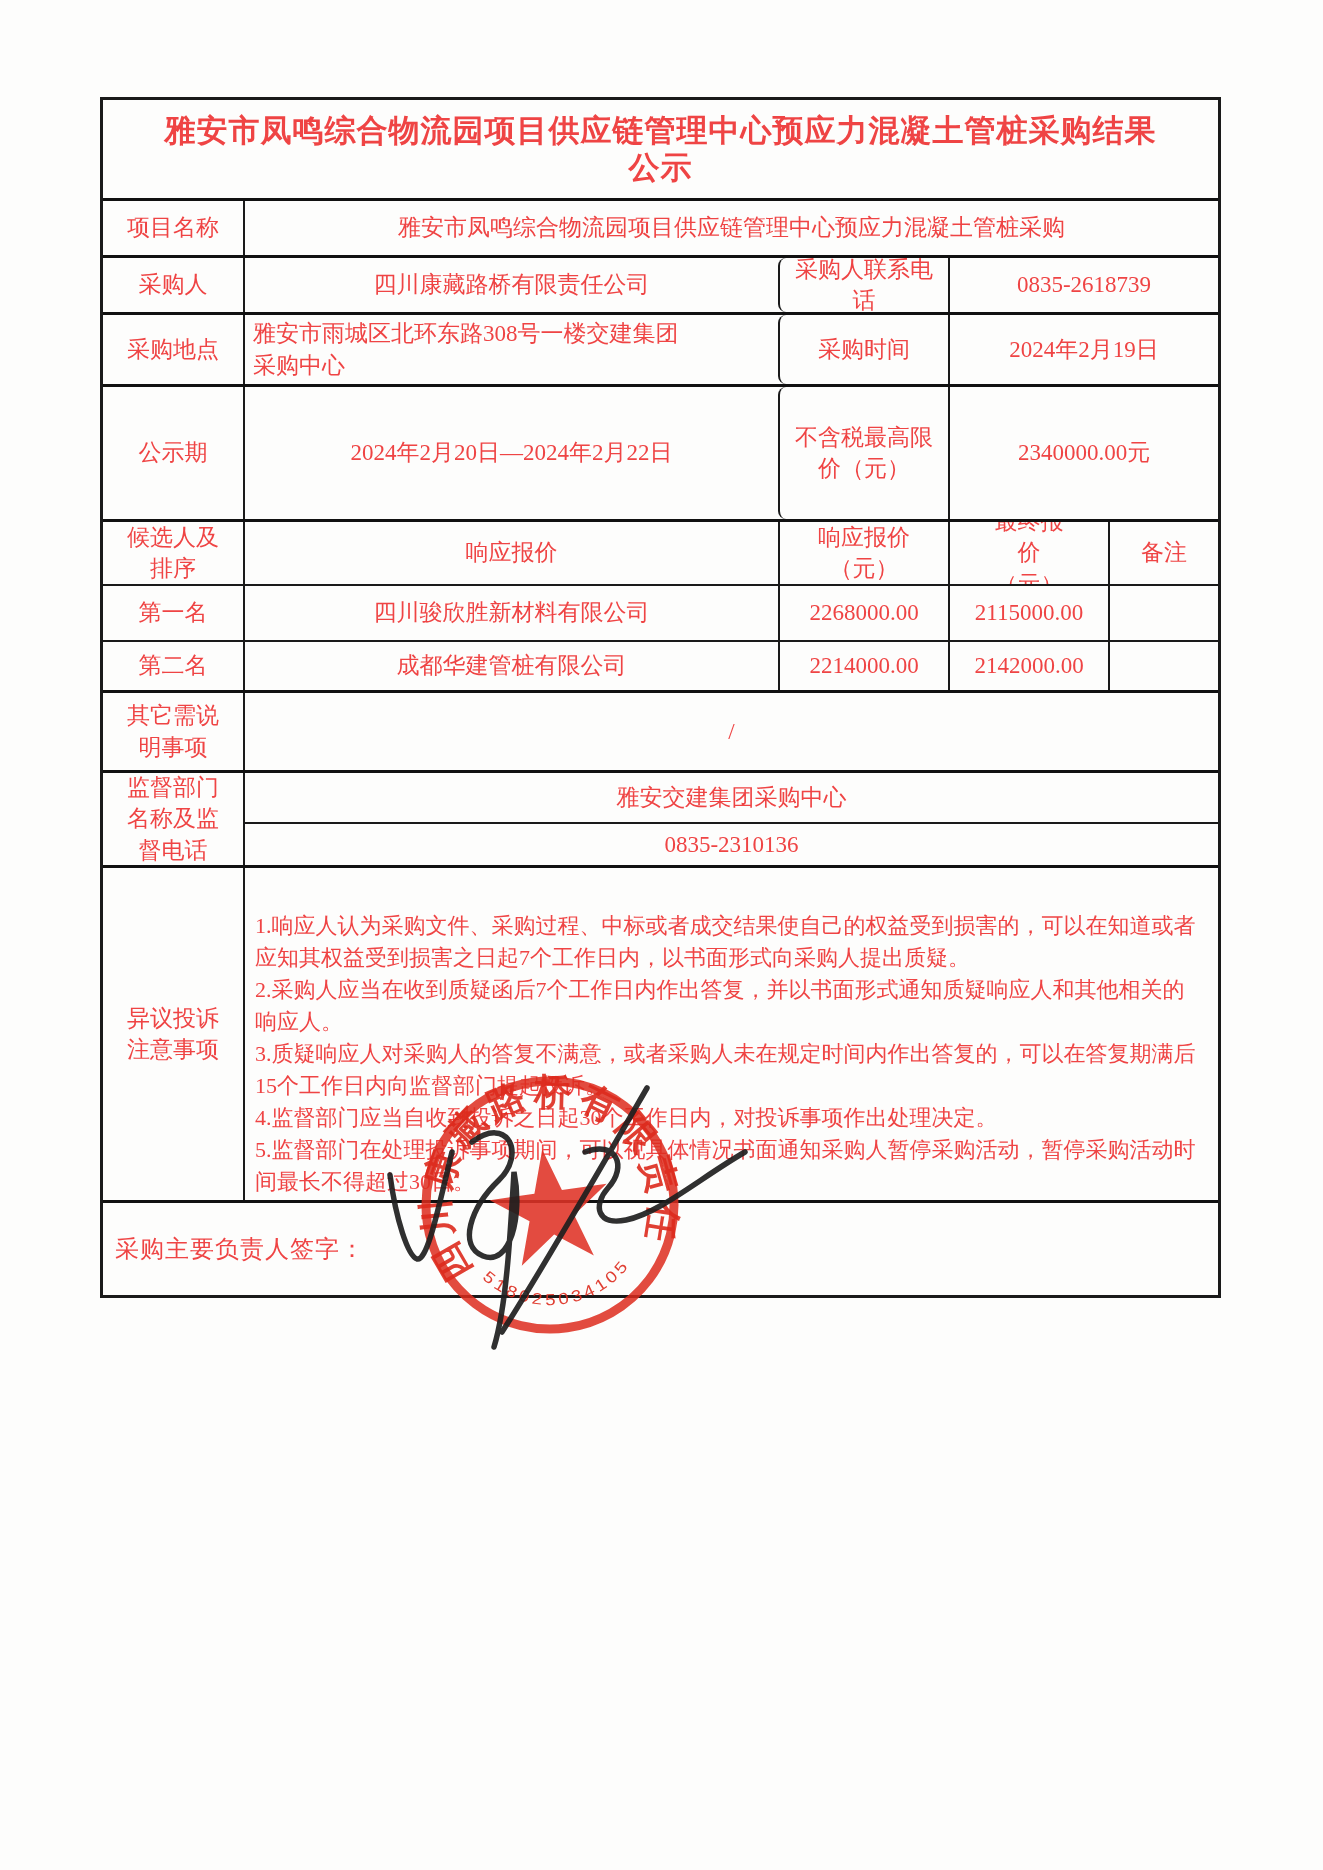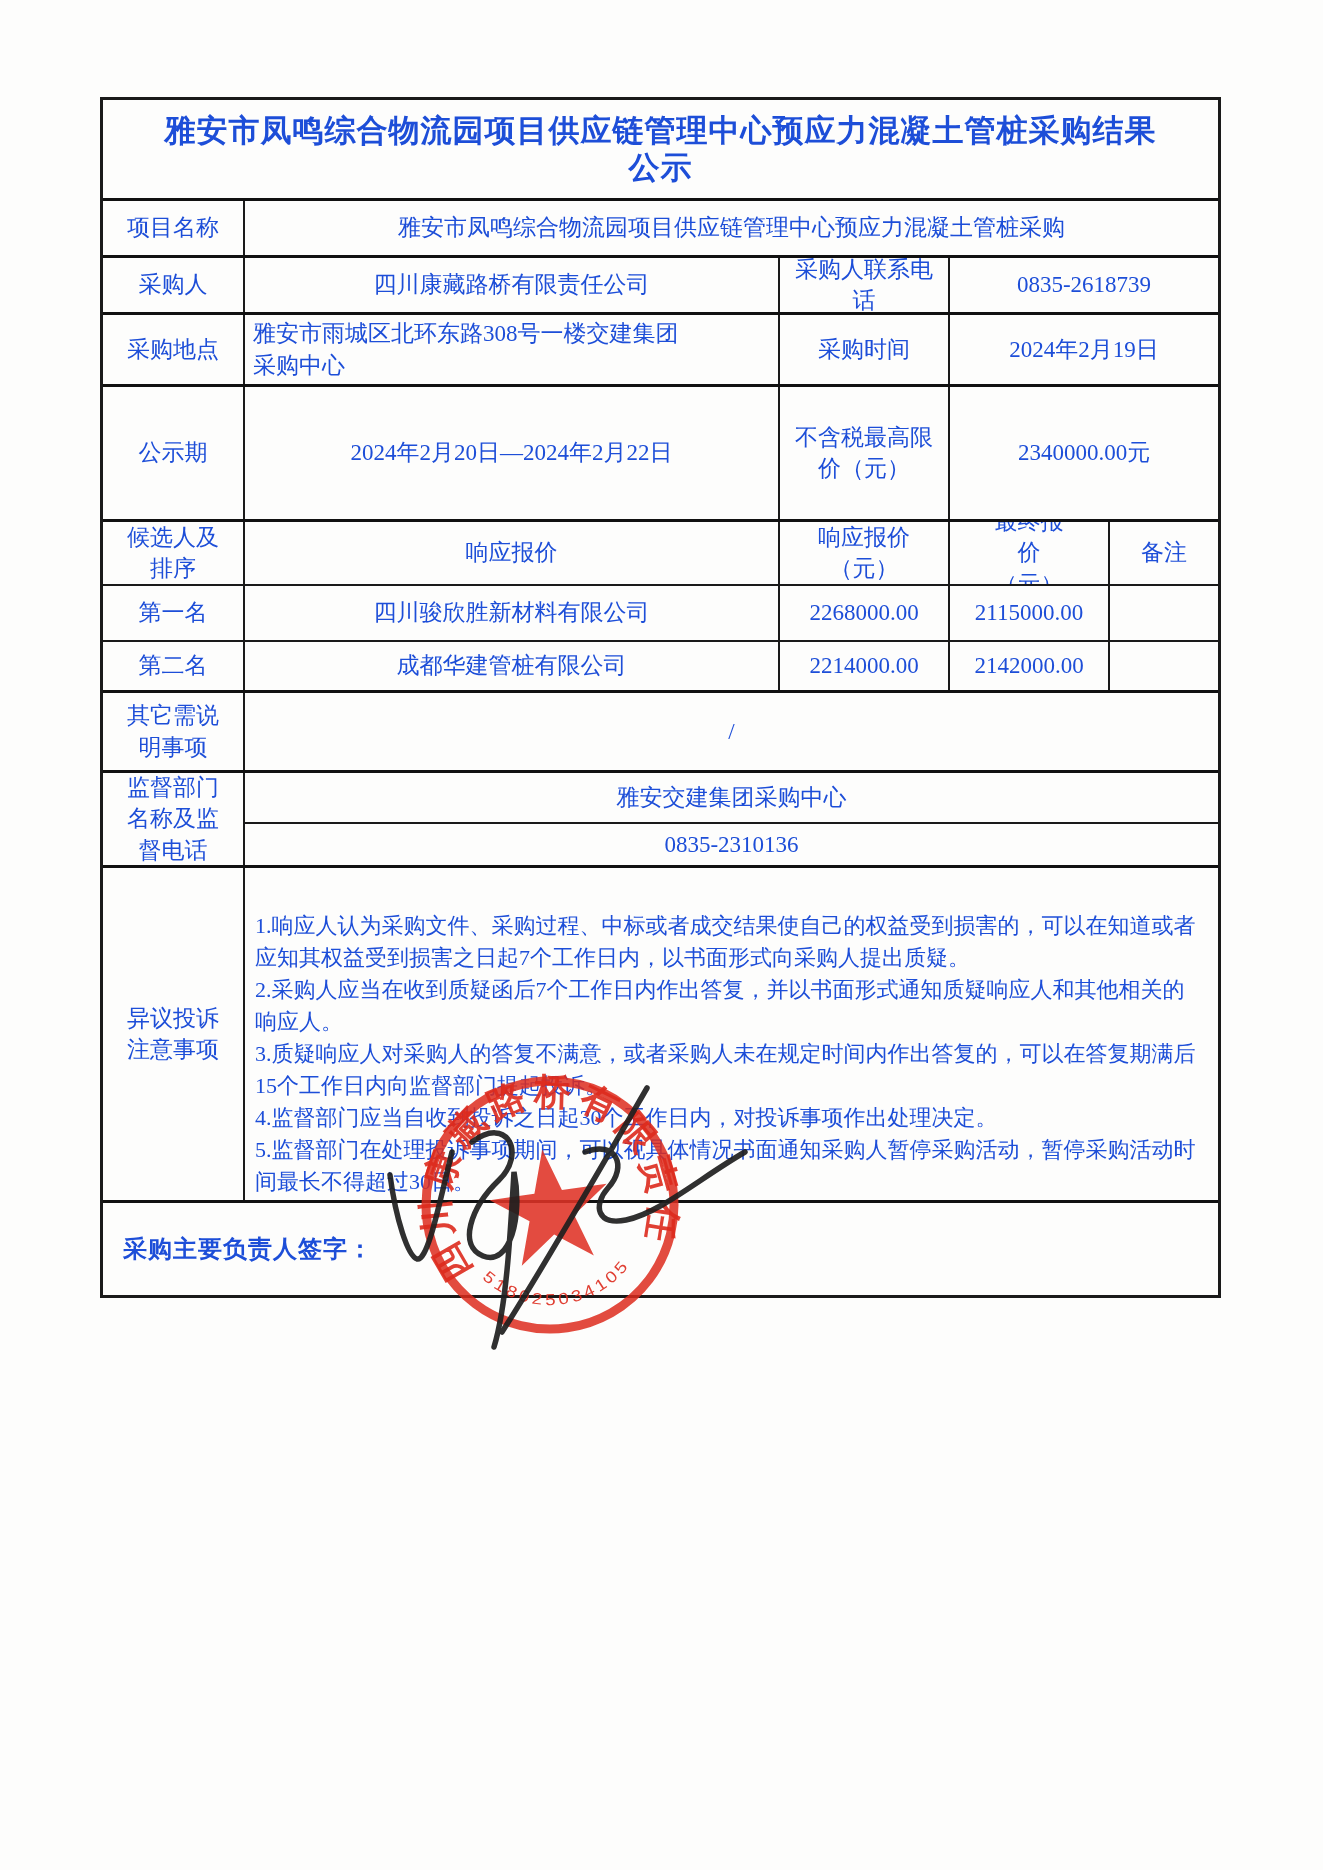--- a/index.html
+++ b/index.html
@@ -2,21 +2,21 @@
 <html><head>
 <meta charset="utf-8">
 <style>
   html,body{margin:0;padding:0;background:#ffffff;}
   .page{
     position:relative;
     width:1323px;height:1870px;
     background:#fdfdfc;
     overflow:hidden;
     font-family:"Liberation Serif","DejaVu Serif",serif;
-    color:#1d4ed8;
+    color:#ef4444;
   }
   .doc-table{
     position:absolute;left:100px;top:97px;width:1121px;
     border:3px solid #1a1a1a;
     box-sizing:border-box;
     background:transparent;
   }
   .row{display:flex;box-sizing:border-box;border-top:2px solid #1a1a1a;}
   .row.first{border-top:none;}
   .row.heavy{border-top:3px solid #111;}
@@ -43,38 +43,38 @@
   .h-cand1{height:56px;}
   .h-cand2{height:50px;}
   .h-other{height:80px;}
   .h-supervisor{height:95px;justify-content:center;}
   .h-objection{height:335px;}
   .h-sign{height:95px;}
   
   .w-label{width:140px;flex:0 0 140px;}
   .w-rest{flex:1 1 auto;}
   .w-value{width:535px;flex:0 0 535px;}
-  .w-attr{width:170px;flex:0 0 170px;}
+  .w-attr{width:170px;flex:0 0 170px;border-radius:8px;}
   .w-attrval{flex:1 1 auto;}
   .w-name{width:535px;flex:0 0 535px;}
   .w-bid{width:170px;flex:0 0 170px;padding:2px 30px;}
   .w-final{width:160px;flex:0 0 160px;padding:2px 45px;}
   .w-remark{flex:1 1 auto;}
   .loc-value{justify-content:flex-start;text-align:left;padding:2px 96px 2px 8px;}
   .sup-stack{flex-direction:column;align-items:stretch;padding:0;}
   .sup-sub{flex:1 1 auto;display:flex;align-items:center;justify-content:center;font-size:23px;}
   .sup-sub + .sup-sub{border-top:2px solid #1a1a1a;flex:0 0 41px;}
   .objection-cell{
     flex-direction:column;align-items:stretch;justify-content:flex-start;
     text-align:left;padding:42px 14px 6px 10px;font-size:22px;line-height:32px;
   }
   .sign-row{align-items:center;}
   .sign-cell{
     width:100%;justify-content:flex-start;text-align:left;
-    border-left:none;font-size:24px;padding-left:20px;letter-spacing:1px;font-weight:bold;
+    border-left:none;font-size:24px;padding-left:12px;letter-spacing:1px;
   }
   .overlay{position:absolute;pointer-events:none;}
   .stamp-svg{left:400px;top:1055px;transform:rotate(-8deg);}
   .sig-svg{left:360px;top:1060px;}
 </style>
 </head>
 <body>
 
 <div class="page">
 

